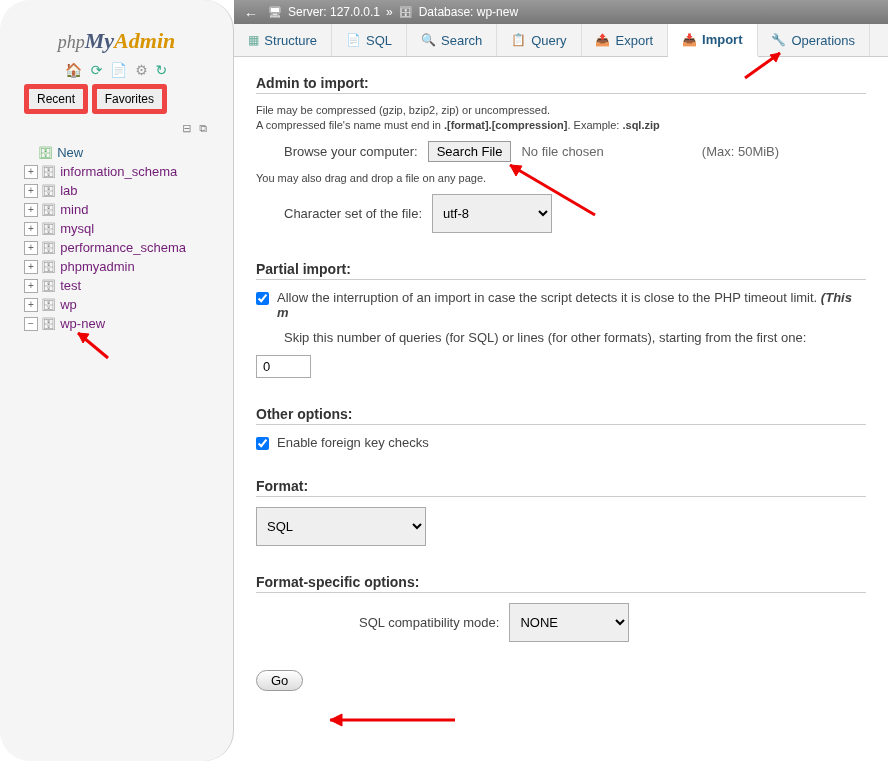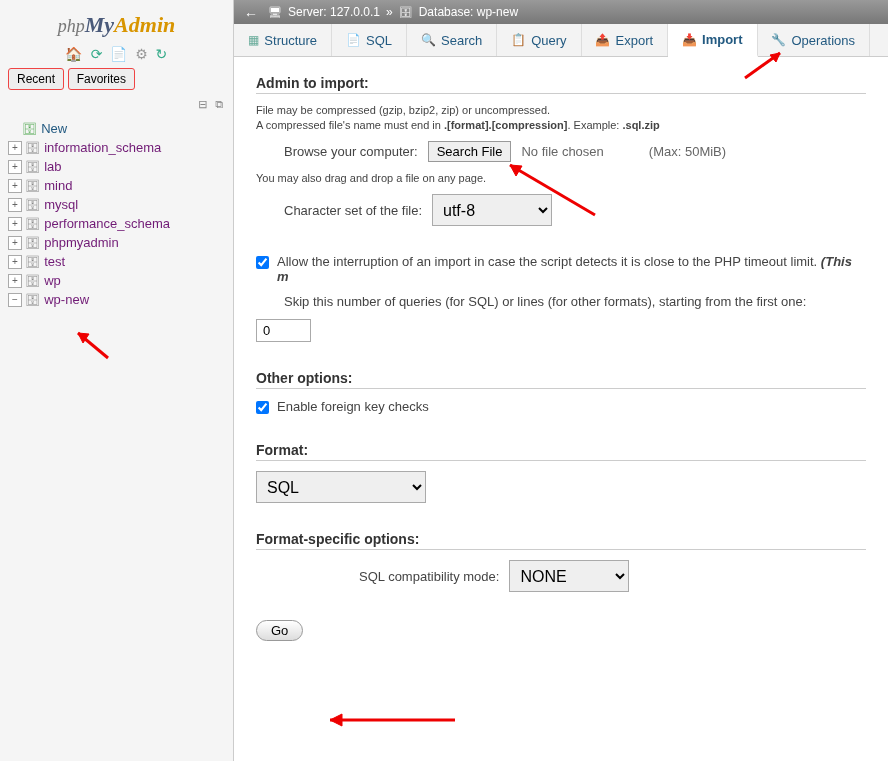--- a/index.html
+++ b/index.html
@@ -1,26 +1,26 @@
 <!DOCTYPE html>
 <html><head>
   <meta charset="utf-8">
   <style>
     * { box-sizing: border-box; margin: 0; padding: 0; }
     body { font-family: sans-serif; font-size: 13px; color: #333; background: #fff; display: flex; height: 761px; width: 888px; overflow: hidden; }
     
-    .sidebar { width: 234px; background: #f5f5f5; border-right: 1px solid #ccc; padding: 8px; }
+    .sidebar { width: 234px; background: #f5f5f5; border-right: 1px solid #ccc; padding: 24px; border-radius: 30px; }
     .logo { text-align: center; padding: 4px 0; }
     .logo .php { color: #777; font-weight: normal; font-size: 18px; font-style: italic; font-family: Georgia, serif; }
     .logo .my { color: #4a5a7a; font-weight: bold; font-size: 22px; font-style: italic; font-family: Georgia, serif; }
     .logo .admin { color: #d89500; font-weight: bold; font-size: 22px; font-style: italic; font-family: Georgia, serif; }
     .icon-row { text-align: center; margin: 4px 0; }
     .icon-row span { margin: 0 2px; font-size: 14px; }
     .recent-fave { margin: 6px 0; }
-    .recent-fave button { background: #eee; border: 1px solid #ef4444; border-radius: 3px; padding: 3px 8px; font-size: 12px; cursor: pointer; }
+    .recent-fave button { background: #eee; border: 5px solid #ef4444; border-radius: 3px; padding: 3px 8px; font-size: 12px; cursor: pointer; }
     .collapse-row { text-align: right; margin: 4px 0; }
     .collapse-row span { font-size: 11px; color: #888; margin: 0 2px; cursor: pointer; }
     .tree { margin-top: 8px; }
     .tree-item { display: flex; align-items: center; padding: 2px 0; font-size: 13px; color: #00b; cursor: pointer; }
     .tree-item .expand { width: 14px; height: 14px; border: 1px solid #aaa; display: inline-flex; align-items: center; justify-content: center; font-size: 10px; color: #666; margin-right: 3px; background: #fff; }
     .tree-item .db-icon { font-size: 12px; margin-right: 4px; color: #888; }
     .tree-item a { color: #701a75; text-decoration: none; }
     .tree-item.new a { color: #235a81; font-weight: normal; }
     .tree-item.new .db-icon { color: #5a5; }
     
@@ -36,21 +36,21 @@
     .tab .tab-icon { font-size: 12px; }
     
     .content { padding: 18px 22px; }
     .section-title { font-weight: bold; font-size: 14px; margin-bottom: 10px; color: #333; border-bottom: 1px solid #ccc; padding-bottom: 2px; }
     .section { margin-bottom: 28px; }
     .help-text { color: #444; margin-bottom: 3px; font-size: 11px; }
     .form-row { margin: 10px 0; display: flex; align-items: center; gap: 10px; flex-wrap: wrap; }
     .form-row label { font-size: 13px; color: #444; margin-left: 28px; }
     .file-btn { background: #efefef; border: 1px solid #999; padding: 2px 8px; font-size: 13px; cursor: pointer; }
     .muted { color: #666; font-size: 13px; }
-    select { border: 1px solid #aaa; padding: 2px 6px; font-size: 16px; min-width: 120px; height: 32px; }
+    select { border: 1px solid #aaa; padding: 2px 6px; font-size: 13px; min-width: 120px; height: 39px; }
     .checkbox-row { display: flex; align-items: flex-start; gap: 8px; margin: 8px 0; }
     .checkbox-row input { margin-top: 2px; }
     .checkbox-row span { font-size: 13px; color: #444; }
     input[type="text"] { border: 1px solid #aaa; padding: 3px 6px; width: 55px; font-size: 13px; }
     .go-btn { background: linear-gradient(#fff, #ddd); border: 1px solid #999; border-radius: 12px; padding: 2px 14px; font-size: 13px; cursor: pointer; }
     .small-caps { font-variant: small-caps; font-size: 11px; }
     
     .arrow-red { position: absolute; pointer-events: none; }
     .arrow-svg { stroke: #e00; fill: #e00; }
     
@@ -177,30 +177,31 @@
     <div class="section">
       <div class="section-title">Admin to import:</div>
       <div class="help-text">File may be compressed (gzip, bzip2, zip) or uncompressed.</div>
       <div class="help-text">
         <span>A compressed file's name must end in </span><b>.[format].[compression]</b><span>. Example: </span><b>.sql.zip</b>
       </div>
       <div class="form-row">
         <label>Browse your computer:</label>
         <button class="file-btn">Search File</button>
         <span class="muted">No file chosen</span>
-        <span class="muted" style="margin-left:35px">(Max: 50MiB)</span>
+        <span class="muted" style="margin-left:88px">(Max: 50MiB)</span>
       </div>
       <div class="help-text">You may also drag and drop a file on any page.</div>
       <div class="form-row">
         <label>Character set of the file:</label>
         <select><option>utf-8</option></select>
       </div>
     </div>
 
     <div class="section">
+      <div class="section-title">Partial import:</div>
       <div class="checkbox-row">
         <input type="checkbox" checked="" style="">
         <span><span>Allow the interruption of an import in case the script detects it is close to the PHP timeout limit.</span> <span class="italic-gray">(This m</span></span>
       </div>
       <div class="form-row">
         <label>Skip this number of queries (for SQL) or lines (for other formats), starting from the first one:</label>
         <input type="text" value="0" style="">
       </div>
     </div>
 

